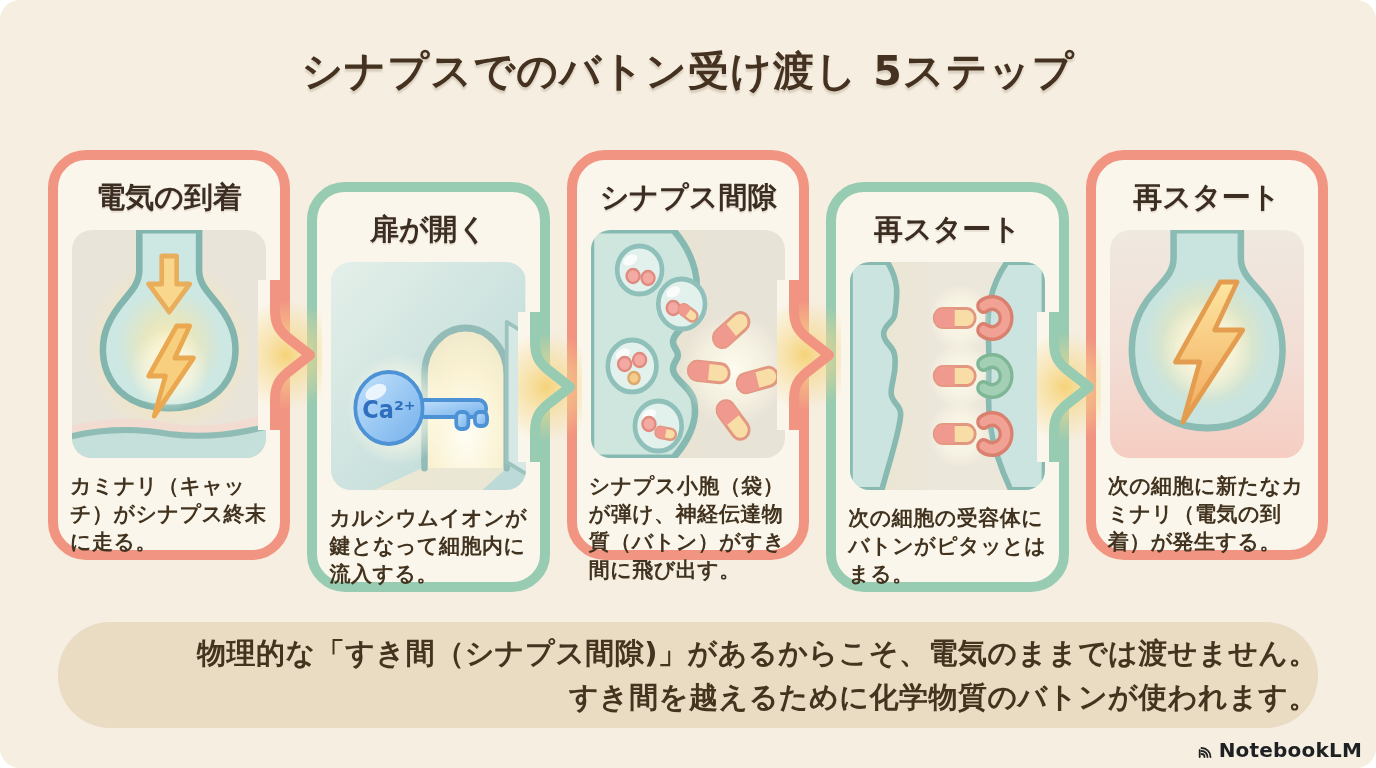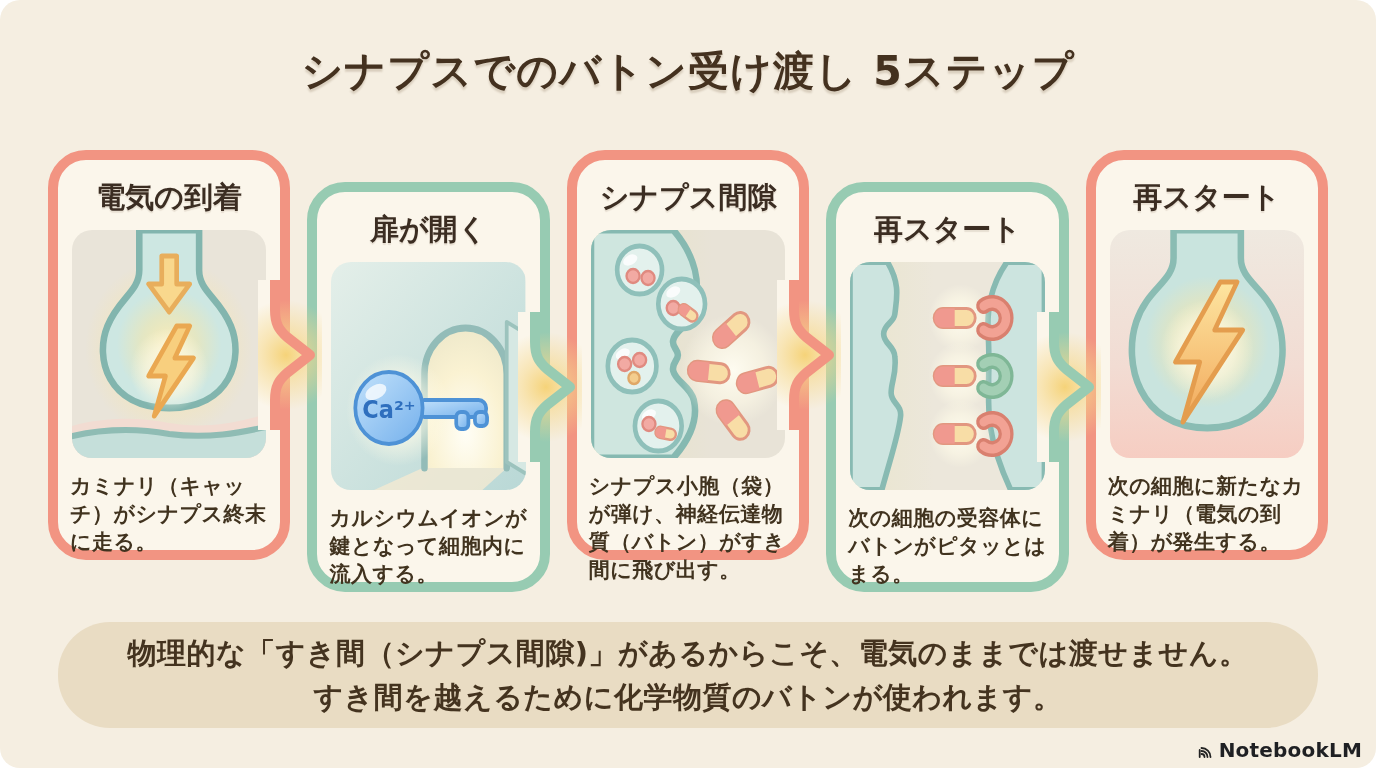--- a/index.html
+++ b/index.html
@@ -41,21 +41,21 @@
     line-height:1.34;letter-spacing:.5px;
   }
   .gap-arrow{
     position:absolute;right:-42px;top:50%;margin-top:-75px;
     width:64px;height:150px;z-index:12;pointer-events:none;
   }
   .note-box{
     position:absolute;left:58px;right:58px;top:622px;height:106px;
     background:#e9dcc3;border-radius:52px;
     display:flex;flex-direction:column;justify-content:center;
-    text-align:center;
+    text-align:right;
   }
   .note-line{
     font-size:29px;font-weight:800;color:#44331f;line-height:1.52;
     letter-spacing:.5px;
   }
   .footer-brand{
     position:absolute;right:14px;bottom:6px;display:flex;align-items:center;gap:5px;
     color:#1f2023;
   }
   .footer-brand .brand-text{font-size:20px;font-weight:600;letter-spacing:.2px;}

